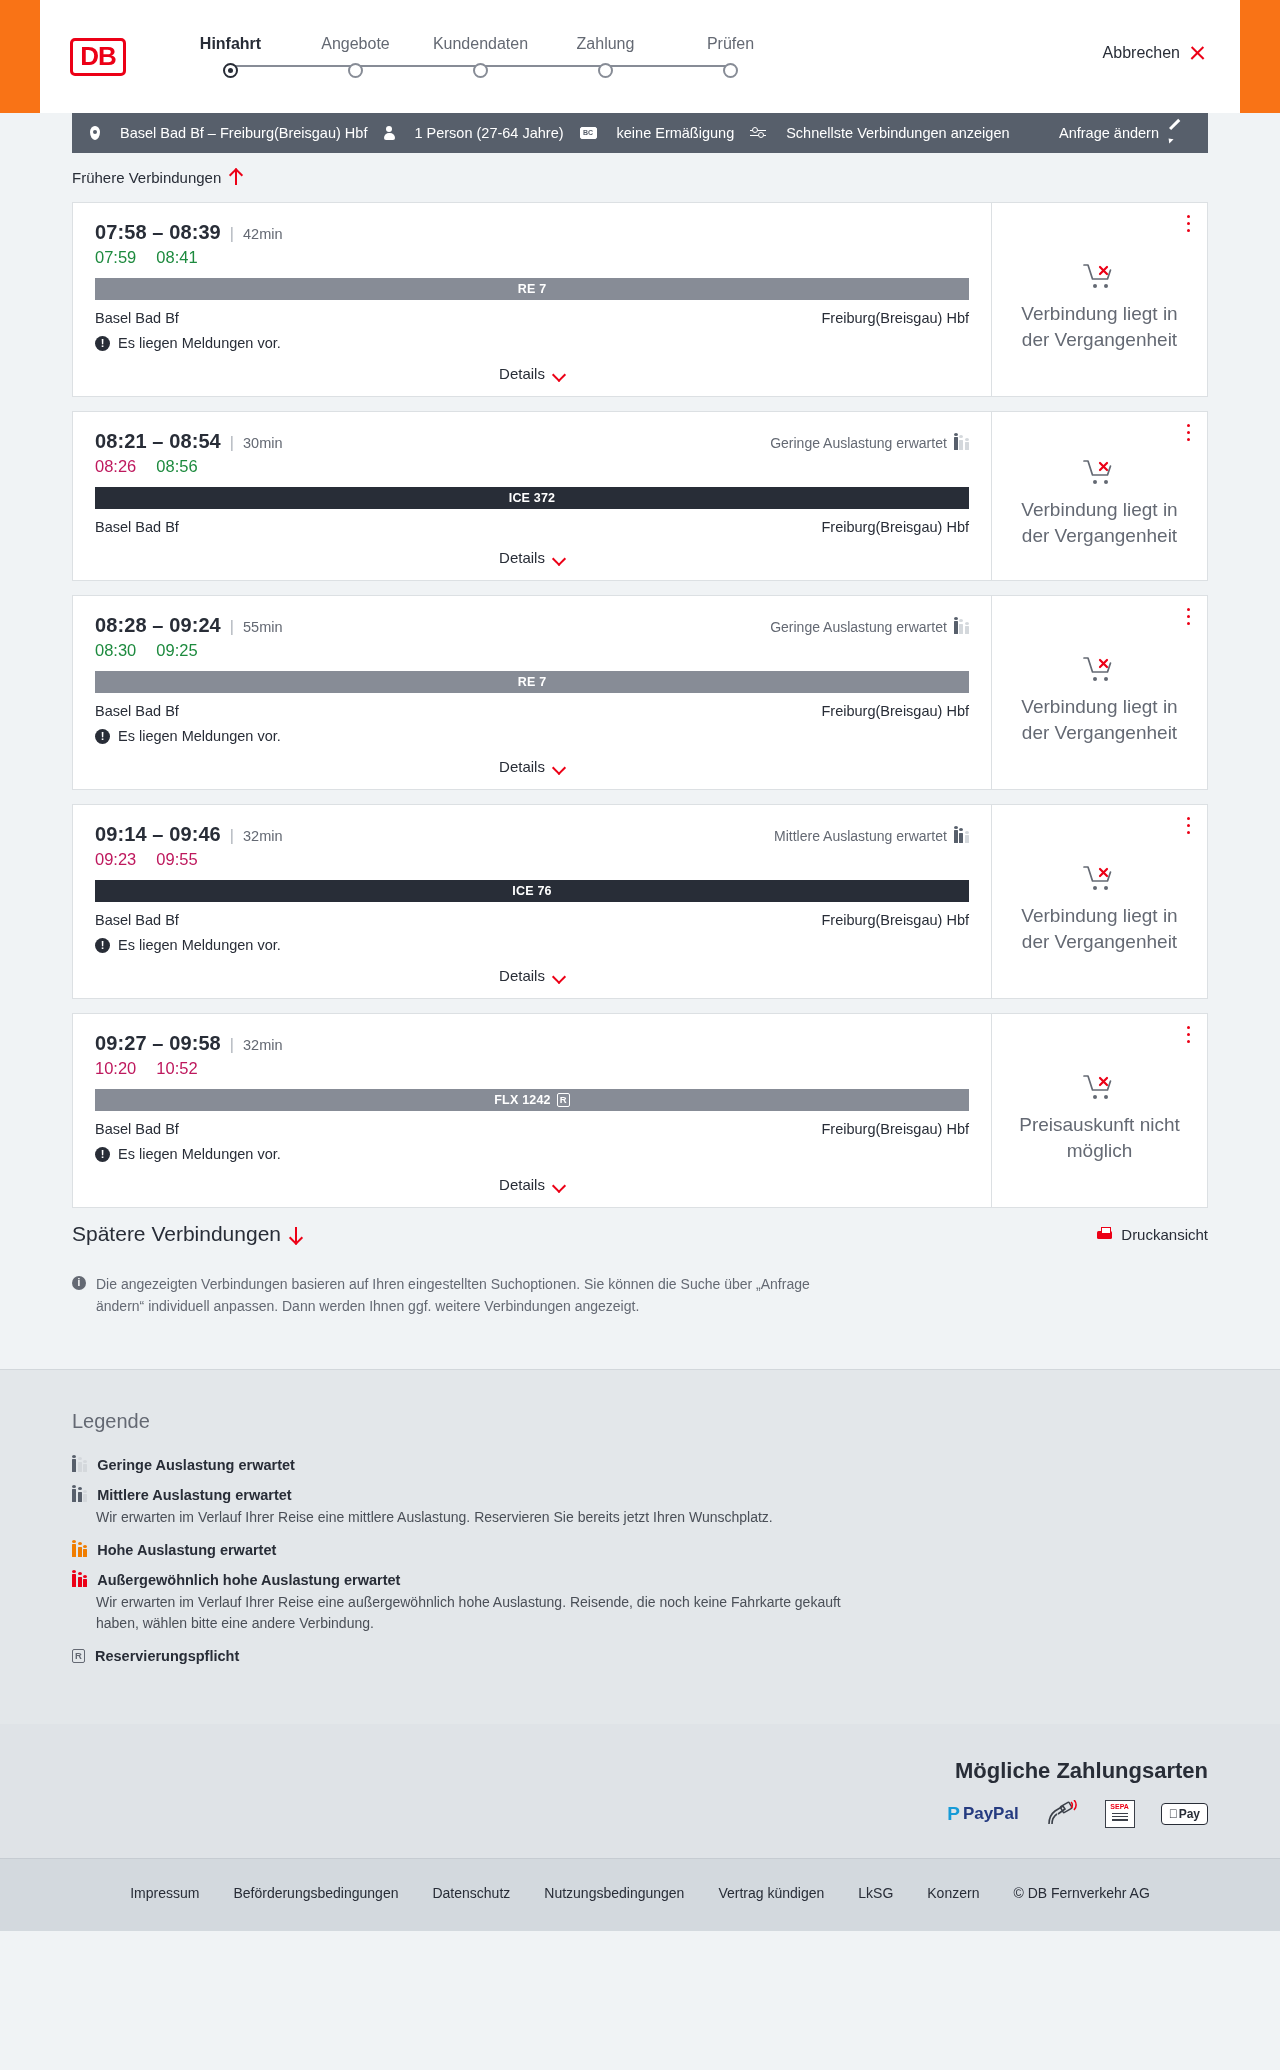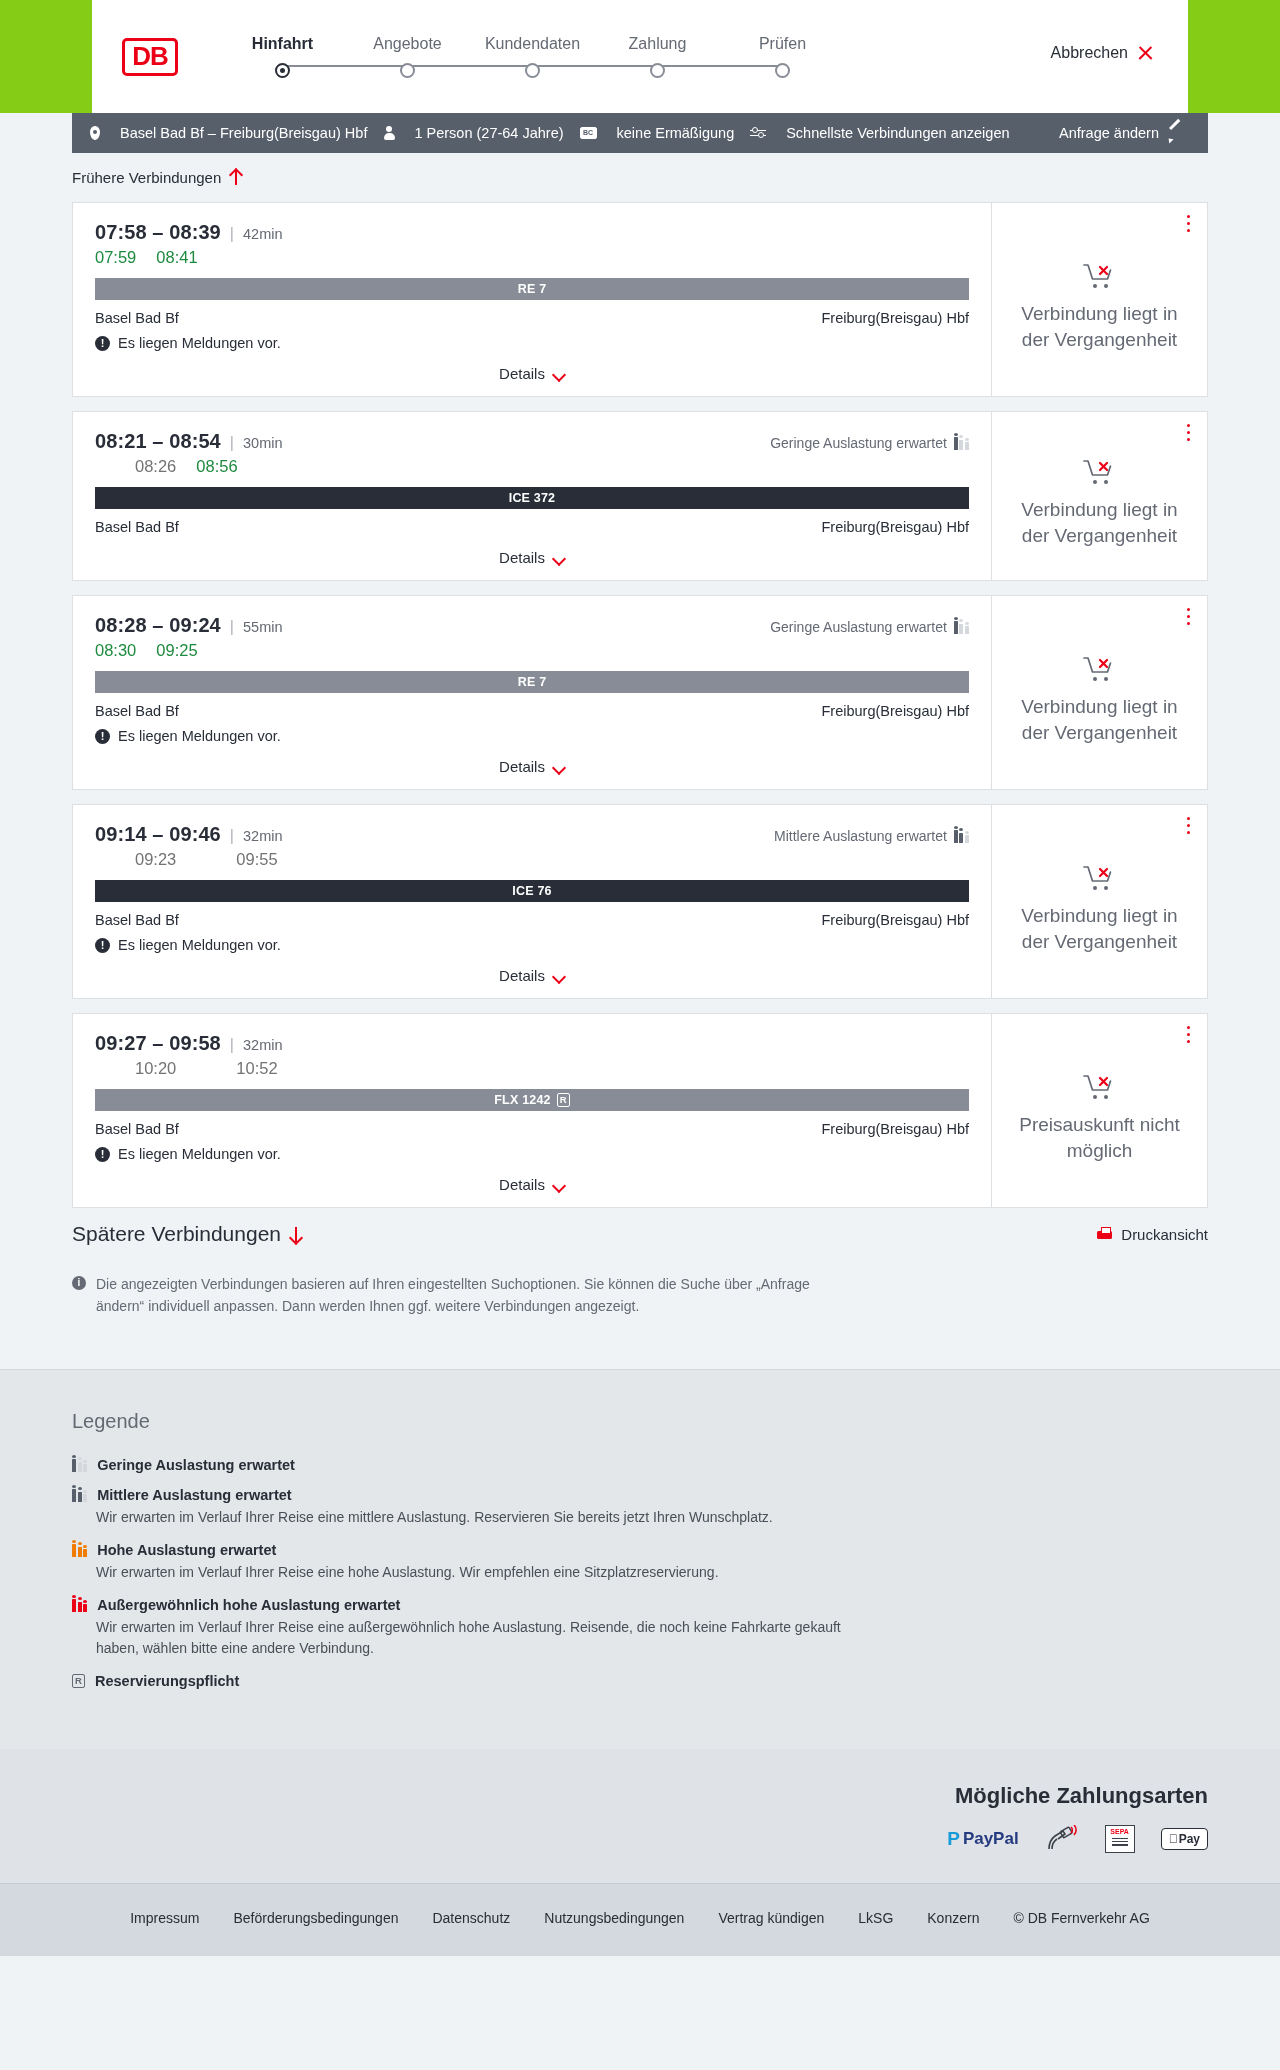--- a/index.html
+++ b/index.html
@@ -6,22 +6,22 @@
   html, body {
     width: 1280px;
     background: #f0f3f5;
     font-family: "Liberation Sans", sans-serif;
     color: #282d37;
   }
   body { width: 1280px; overflow-x: hidden; }
 
   
   .header-wrap {
-    background: #84cc16;
-    padding: 0 92px;
+    background: #f97316;
+    padding: 0 40px;
     text-align: center;
   }
   .header {
     background: #ffffff;
     height: 113px;
     display: flex;
     align-items: center;
     padding: 0 26px 0 26px;
     position: relative;
   }
@@ -220,21 +220,21 @@
   .times-line { display: flex; align-items: baseline; gap: 9px; }
   .sched { font-size: 20px; font-weight: bold; color: #282d37; letter-spacing: 0.1px; }
   .pipe { color: #afb4bb; font-size: 16px; }
   .dur { font-size: 14.5px; color: #646973; }
   .occ {
     margin-left: auto; display: flex; align-items: center; gap: 7px;
     font-size: 14px; color: #646973; white-space: nowrap;
   }
   .actual-line { margin-top: 4px; display: flex; gap: 20px; font-size: 16.5px; }
   .t-green { color: #1d8a3e; }
-  .t-red { color: #737373; margin-left: 40px; }
+  .t-red { color: #be185d; }
   .train-bar {
     margin-top: 11px;
     height: 22px;
     display: flex; align-items: center; justify-content: center;
     gap: 6px;
     color: #ffffff; font-size: 12.5px; font-weight: bold;
     letter-spacing: 0.2px;
   }
   .train-bar.grey { background: #878c96; }
   .train-bar.dark { background: #282d37; }
@@ -702,21 +702,20 @@
       </div>
       <div class="legend-item">
         <div class="legend-head">
           <span class="occ-bars">
             <span style="background:#f07d00"></span>
             <span style="background:#f07d00"></span>
             <span style="background:#f07d00"></span>
           </span>
           <span>Hohe Auslastung erwartet</span>
         </div>
-        <div class="legend-desc">Wir erwarten im Verlauf Ihrer Reise eine hohe Auslastung. Wir empfehlen eine Sitzplatzreservierung.</div>
       </div>
       <div class="legend-item">
         <div class="legend-head">
           <span class="occ-bars">
             <span style="background:#ec0016"></span>
             <span style="background:#ec0016"></span>
             <span style="background:#ec0016"></span>
           </span>
           <span>Außergewöhnlich hohe Auslastung erwartet</span>
         </div>

